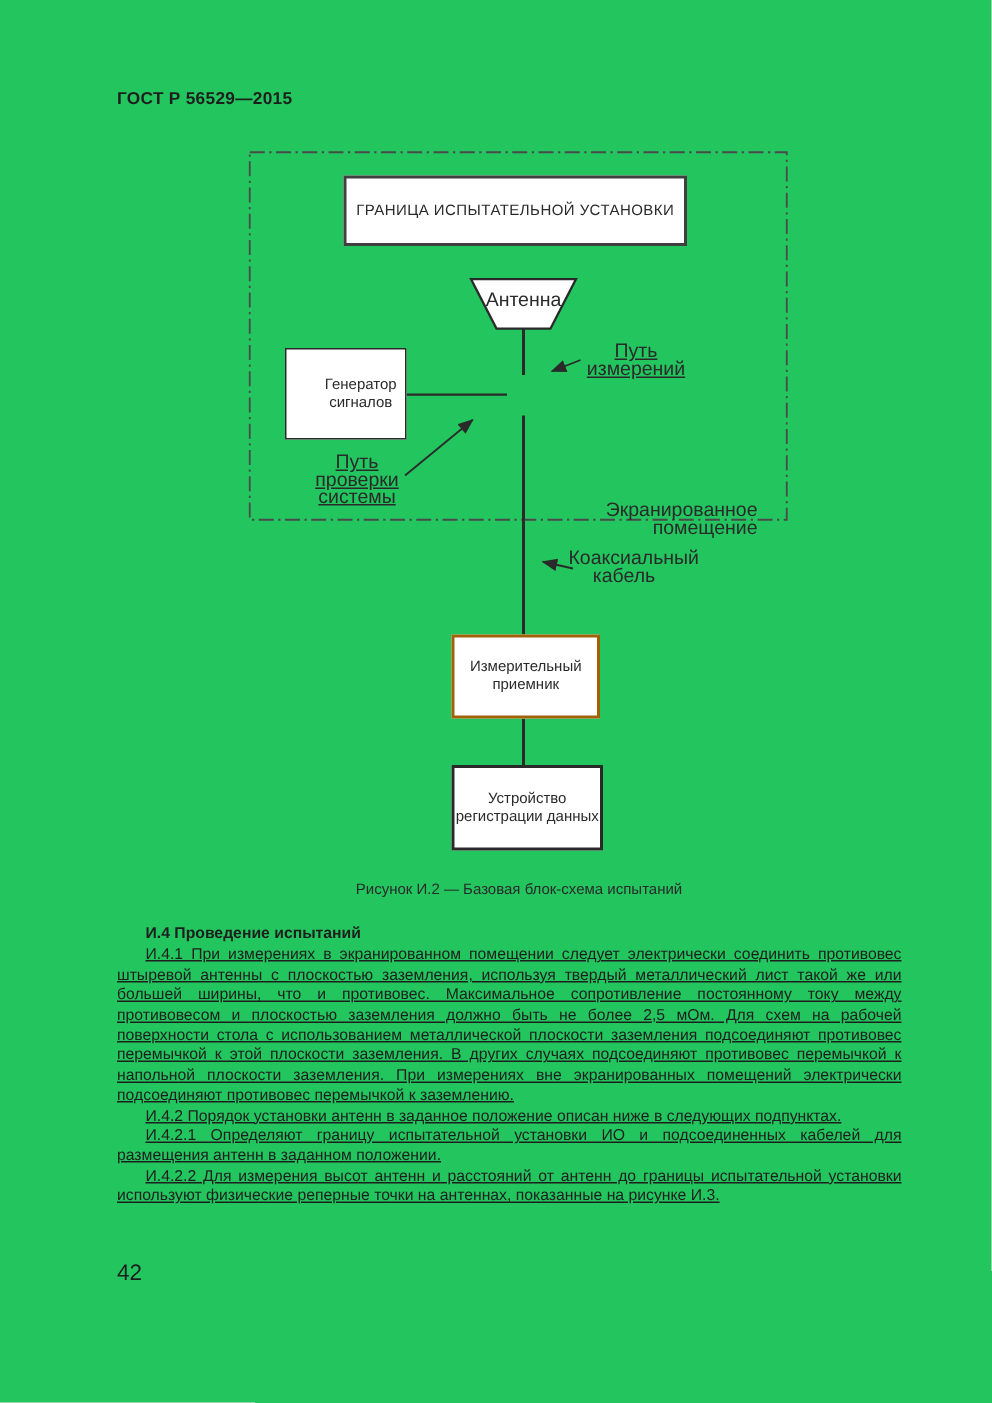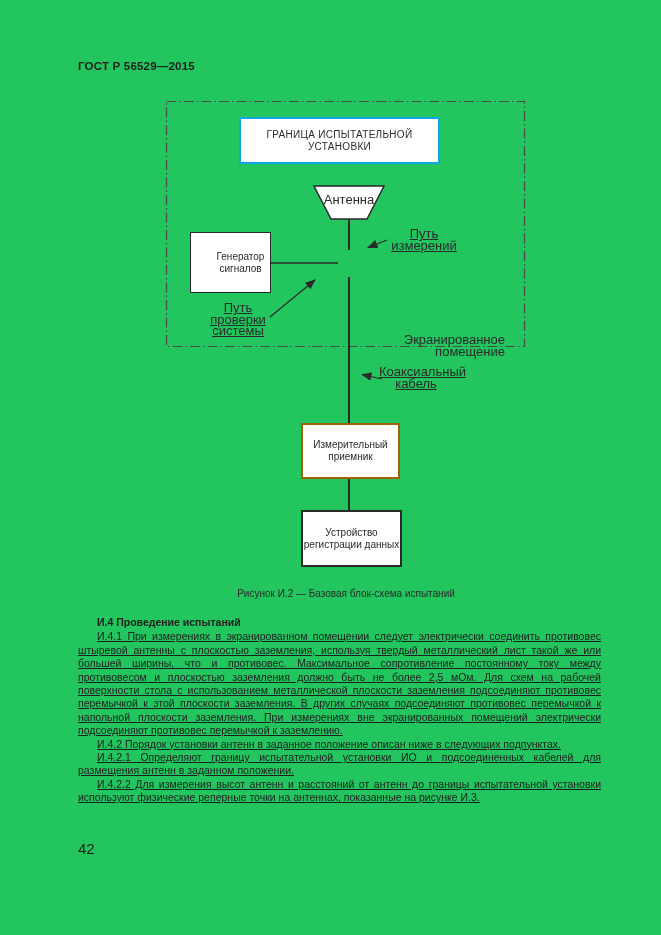--- a/index.html
+++ b/index.html
@@ -14,33 +14,33 @@
     font-size:11.5px;font-weight:bold;letter-spacing:.2px;
   }
   
   .diagram-svg{position:absolute;left:0;top:0;z-index:1;}
   .dbox{
     position:absolute;z-index:2;background:#ffffff;
     display:flex;align-items:center;justify-content:center;
     text-align:center;font-size:10px;line-height:12px;color:#2a2a2a;
     box-sizing:border-box;
   }
-  .box-boundary{left:229px;top:117px;width:201px;height:47px;border:2px solid #0ea5e9;letter-spacing:.3px;margin-left:10px;}
+  .box-boundary{left:229px;top:117px;width:229px;height:47px;border:2px solid #404040;letter-spacing:.3px;}
   .box-generator{left:190px;top:232px;width:81px;height:61px;border:1.5px solid #2a2a2a;padding-left:20px;}
   .box-receiver{left:301px;top:423px;width:99px;height:56px;border:2px solid #a16207;}
   .box-recorder{left:301px;top:510px;width:101px;height:57px;border:2px solid #2a2a2a;}
   .dlabel{
     position:absolute;z-index:3;font-size:13px;line-height:11.5px;
     text-align:center;color:#2a2a2a;
   }
   .lbl-antenna{left:314px;top:194px;width:70px;}
   .lbl-measure{left:385px;top:228px;width:78px;text-decoration:underline;}
   .lbl-syscheck{left:198px;top:302px;width:80px;text-decoration:underline;}
   .lbl-room{left:365px;top:334px;width:140px;text-align:right;}
-  .lbl-coax{left:379px;top:366px;width:74px;text-decoration:underline;}
+  .lbl-coax{left:379px;top:366px;width:74px;}
   .fig-caption{
     position:absolute;left:166px;top:588px;width:360px;z-index:2;
     text-align:center;font-size:10px;color:#2a2a2a;
   }
   
   .content{
     position:absolute;left:78px;top:616px;width:523px;z-index:2;
     font-size:10.5px;line-height:13.4px;color:#1e1e1e;
   }
   .section-heading{font-weight:bold;margin:0 0 1px 0;text-indent:19px;}

